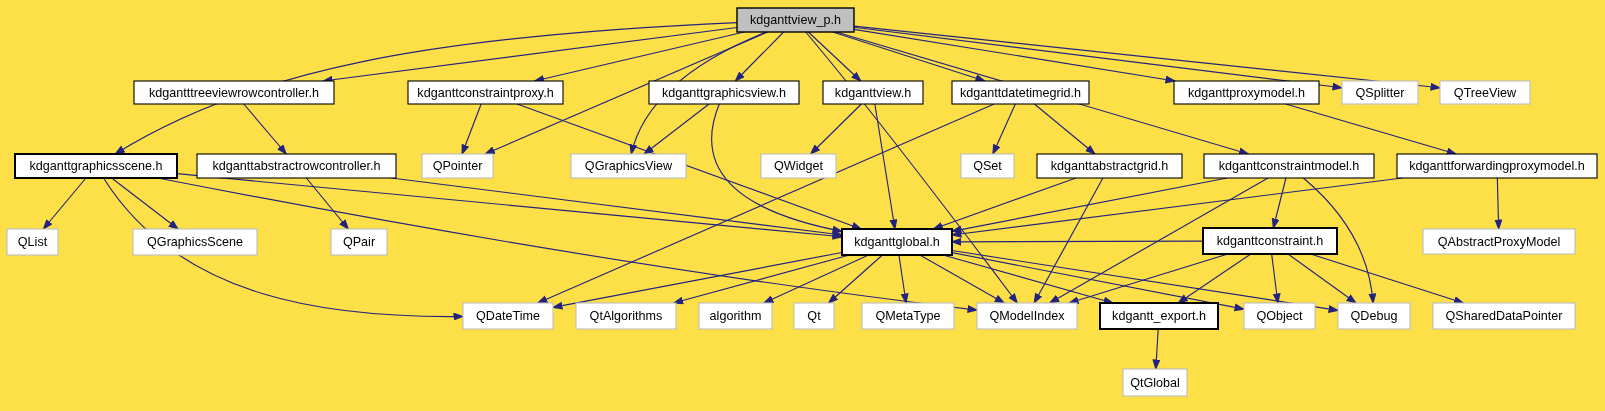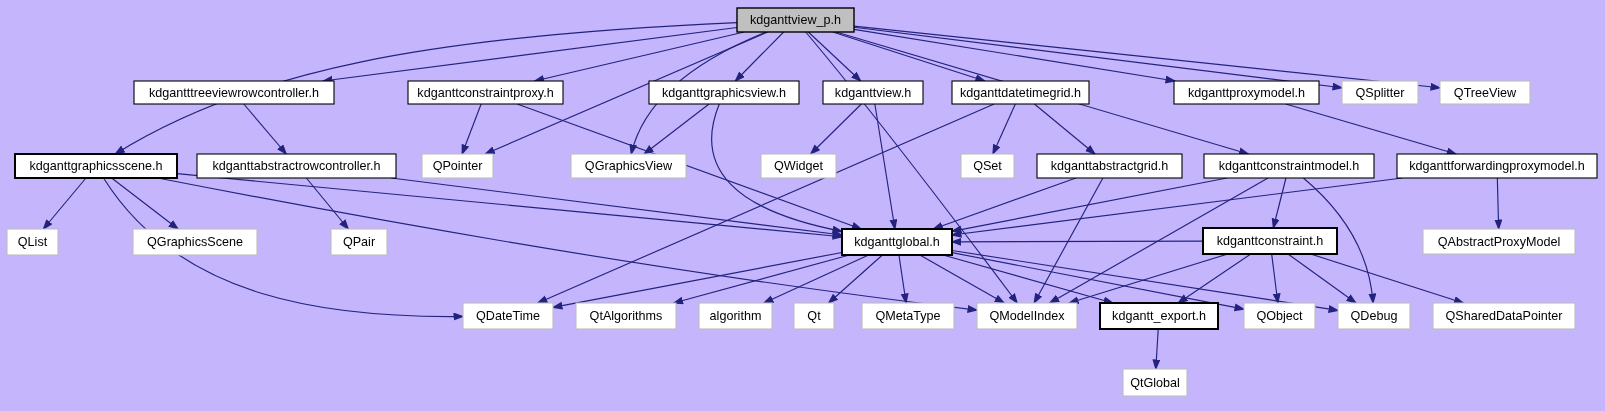--- a/index.html
+++ b/index.html
@@ -1,16 +1,16 @@
 <!DOCTYPE html>
 <html><head>
 <meta charset="utf-8">
 <style>
   html,body{margin:0;padding:0;background:#ffffff;}
-  #stage{position:relative;width:1605px;height:411px;background:#c4b5fd;overflow:hidden;}
+  #stage{position:relative;width:1605px;height:411px;background:#fde047;overflow:hidden;}
   svg{display:block;}
   text.nlabel{font-family:"Liberation Sans","DejaVu Sans",sans-serif;font-size:12.6px;fill:#000;}
   .edge{fill:none;}
 </style>
 </head>
 <body>
 
 <div id="stage">
   <svg id="graph" width="1605" height="411" viewBox="0 0 1605 411">
     <defs>

